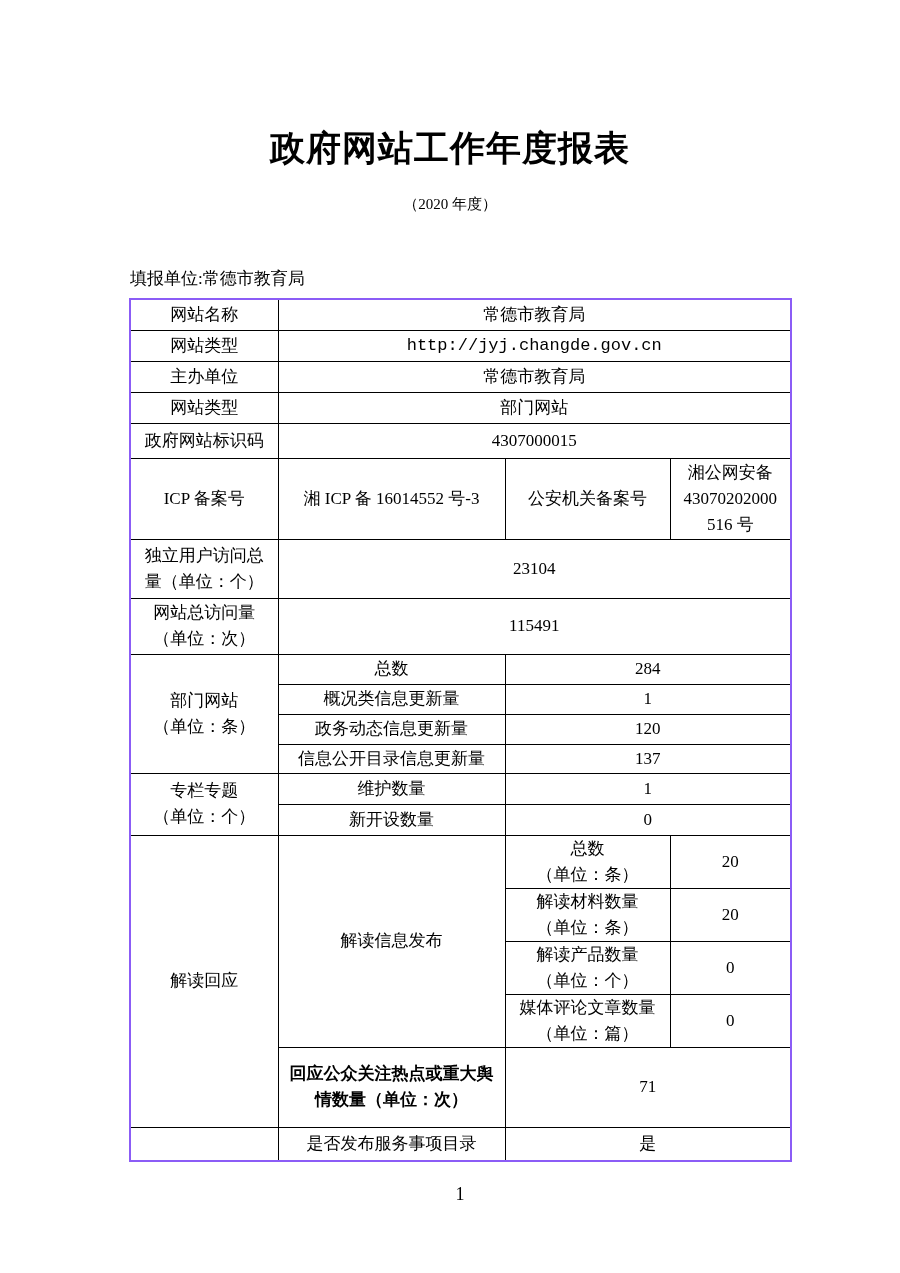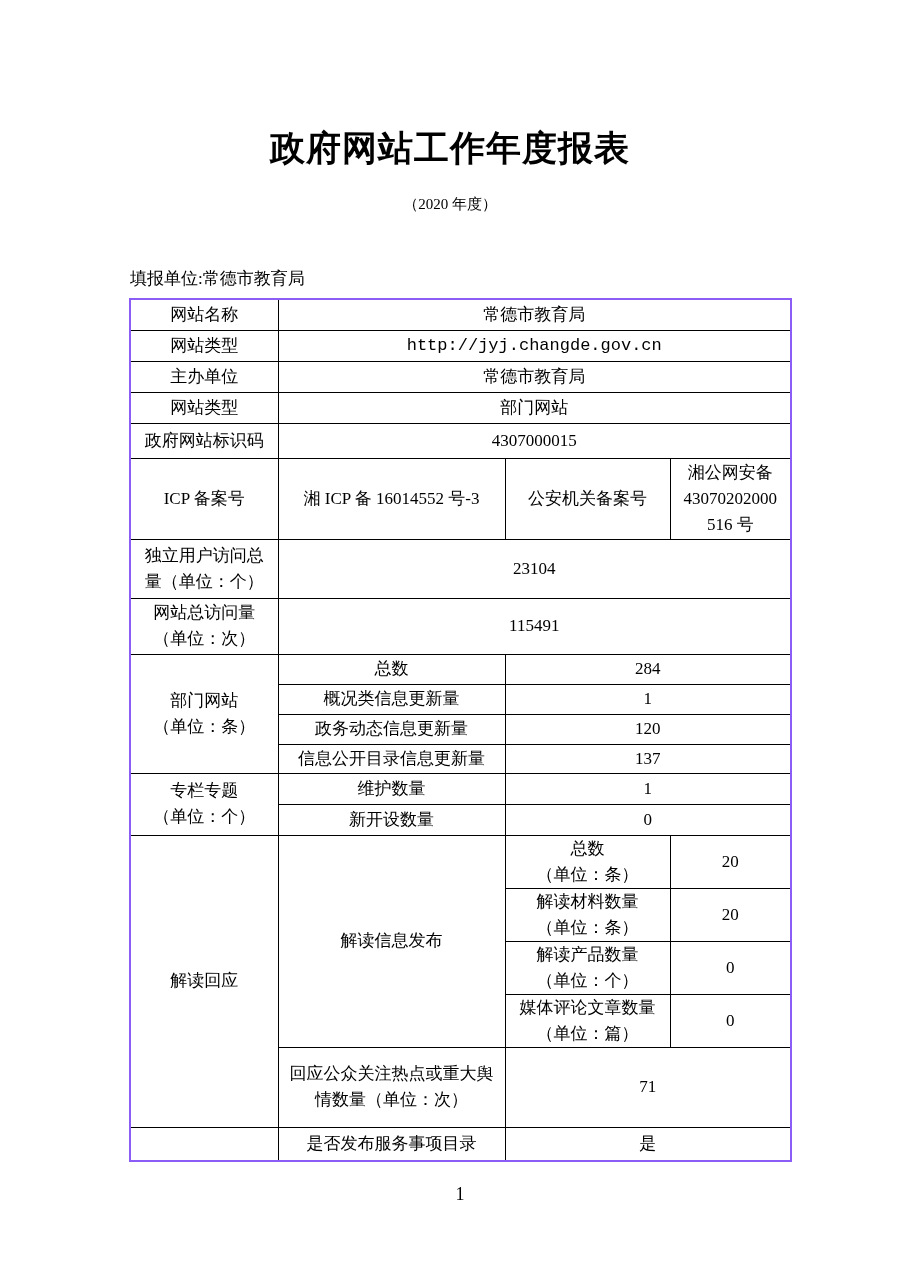--- a/index.html
+++ b/index.html
@@ -28,21 +28,21 @@
     font-size:17px;
   }
   table.report td{
     border:1px solid #000;
     text-align:center;vertical-align:middle;
     padding:0 6px;line-height:26px;
     overflow:hidden;
   }
   td.lbl{padding:0 12px;}
   td.police-val{padding:0 5px;}
-  td.hotspot-lbl{padding:0 30px;}
+  td.hotspot-lbl{padding:0 30px;font-weight:bold;}
   .mono{font-family:Liberation Mono, monospace;font-size:17px;}
   .page-number{
     position:absolute;top:1184px;left:0;width:920px;text-align:center;
     font-size:18px;
   }
 </style>
 </head>
 <body>
 
 <div class="doc-title">政府网站工作年度报表</div>

